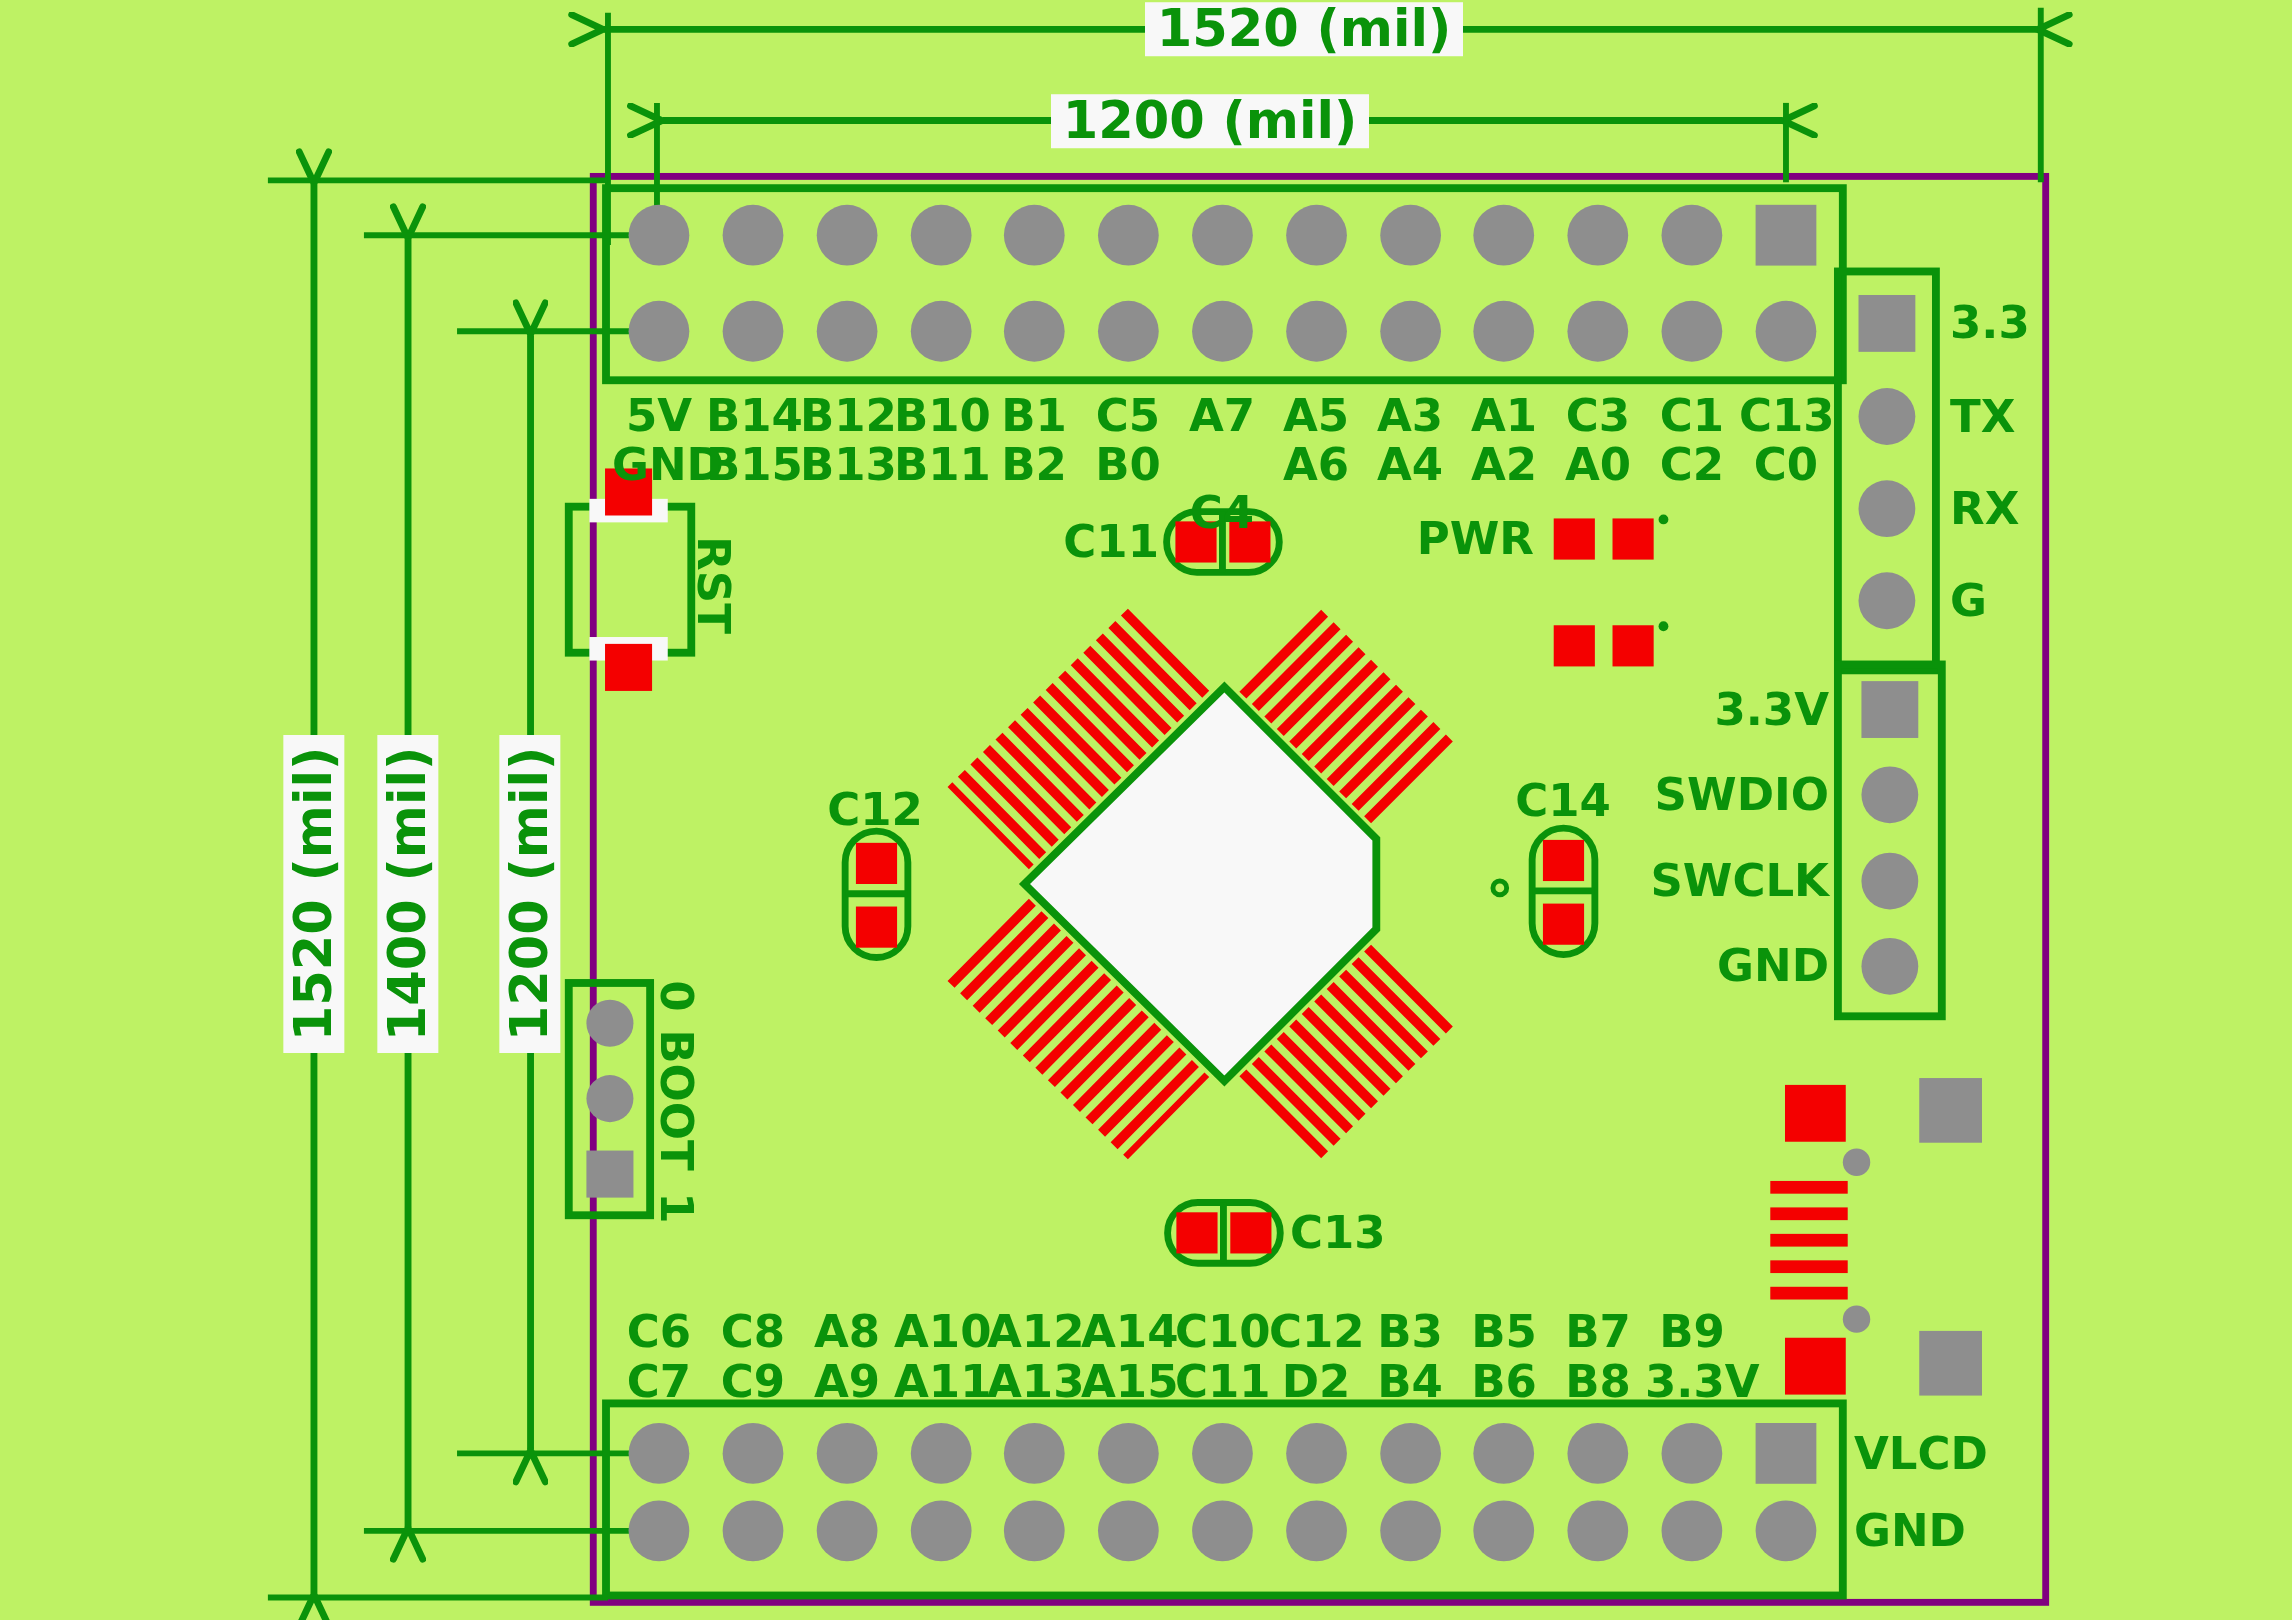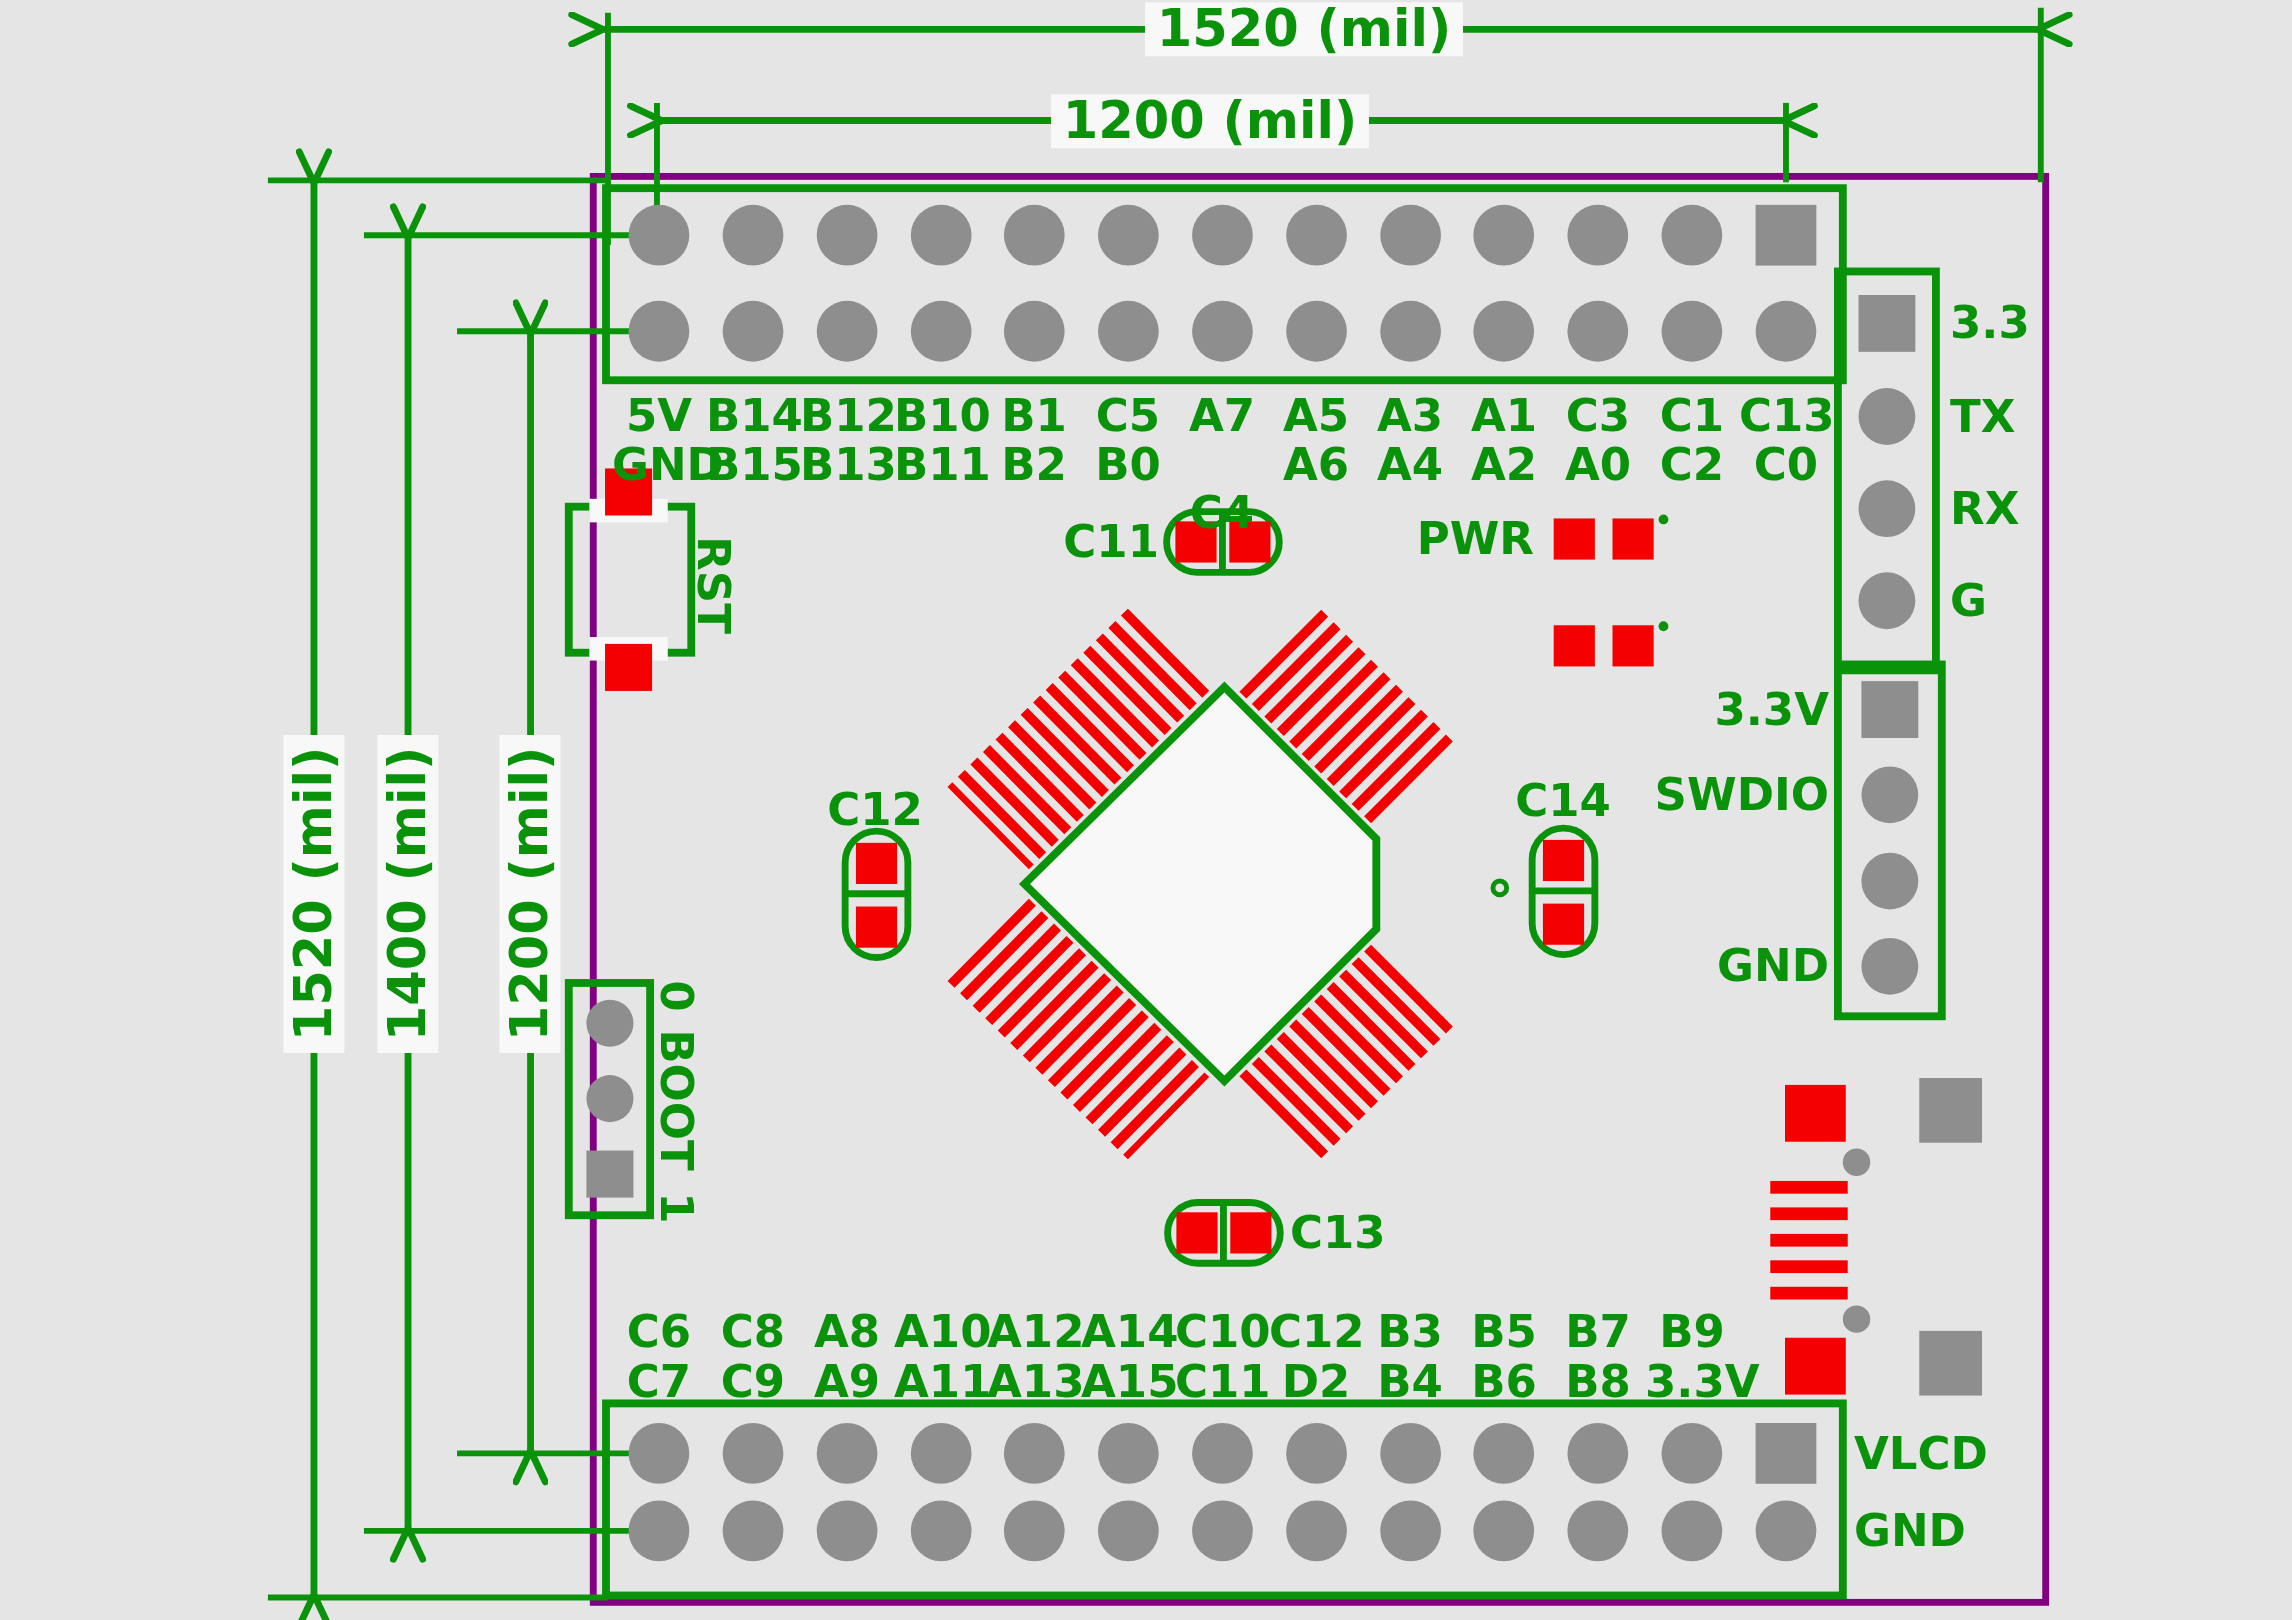--- a/index.html
+++ b/index.html
@@ -1,16 +1,16 @@
 <!DOCTYPE html>
 <html><head>
 <meta charset="utf-8">
 <style>
   html,body{margin:0;padding:0;background:#F8F8F8;}
-  #canvas{position:relative;width:2293px;height:1620px;background:#e5e5e5;overflow:hidden;
+  #canvas{position:relative;width:2293px;height:1620px;background:#bef264;overflow:hidden;
           font-family:"DejaVu Sans",sans-serif;}
   #gfx{position:absolute;left:0;top:0;}
   .lbl{position:absolute;color:#0A930A;font-weight:bold;font-size:45px;line-height:1.05;white-space:nowrap;}
   .pl{width:94px;margin-left:-47px;text-align:center;}
   .vc{transform:translateY(-50%);}
   .cc{transform:translate(-50%,-50%);}
   .rr{text-align:right;}
   .dim{font-size:51px;background:#F8F8F8;padding:0 11.8px;}
   .rot90{transform:translate(-50%,-50%) rotate(90deg);}
   .rotm90{transform:translate(-50%,-50%) rotate(-90deg);background:#F8F8F8;padding:3.9px 11.8px;}
@@ -276,20 +276,21 @@
 <div class="lbl vc" style="left:1854px;top:1454px;">VLCD</div>
 <div class="lbl vc" style="left:1854px;top:1531px;">GND</div>
 
 <div class="lbl vc" style="left:1950px;top:323px;">3.3</div>
 <div class="lbl vc" style="left:1950px;top:417px;">TX</div>
 <div class="lbl vc" style="left:1950px;top:509px;">RX</div>
 <div class="lbl vc" style="left:1950px;top:601px;">G</div>
 
 <div class="lbl vc rr" style="left:1417px;top:710px;width:412px;">3.3V</div>
 <div class="lbl vc rr" style="left:1417px;top:795px;width:412px;">SWDIO</div>
+<div class="lbl vc rr" style="left:1417px;top:881px;width:412px;">SWCLK</div>
 <div class="lbl vc rr" style="left:1417px;top:966px;width:412px;">GND</div>
 
 <div class="lbl vc rr" style="left:1142px;top:539px;width:392px;">PWR</div>
 
 <div class="lbl vc rr" style="left:865px;top:542px;width:294px;">C11</div>
 <div class="lbl cc" style="left:875px;top:810px;">C12</div>
 <div class="lbl vc" style="left:1290px;top:1233px;">C13</div>
 <div class="lbl cc" style="left:1563px;top:801px;">C14</div>
 
 <div class="lbl rot90" style="left:713px;top:585px;">RST</div>

